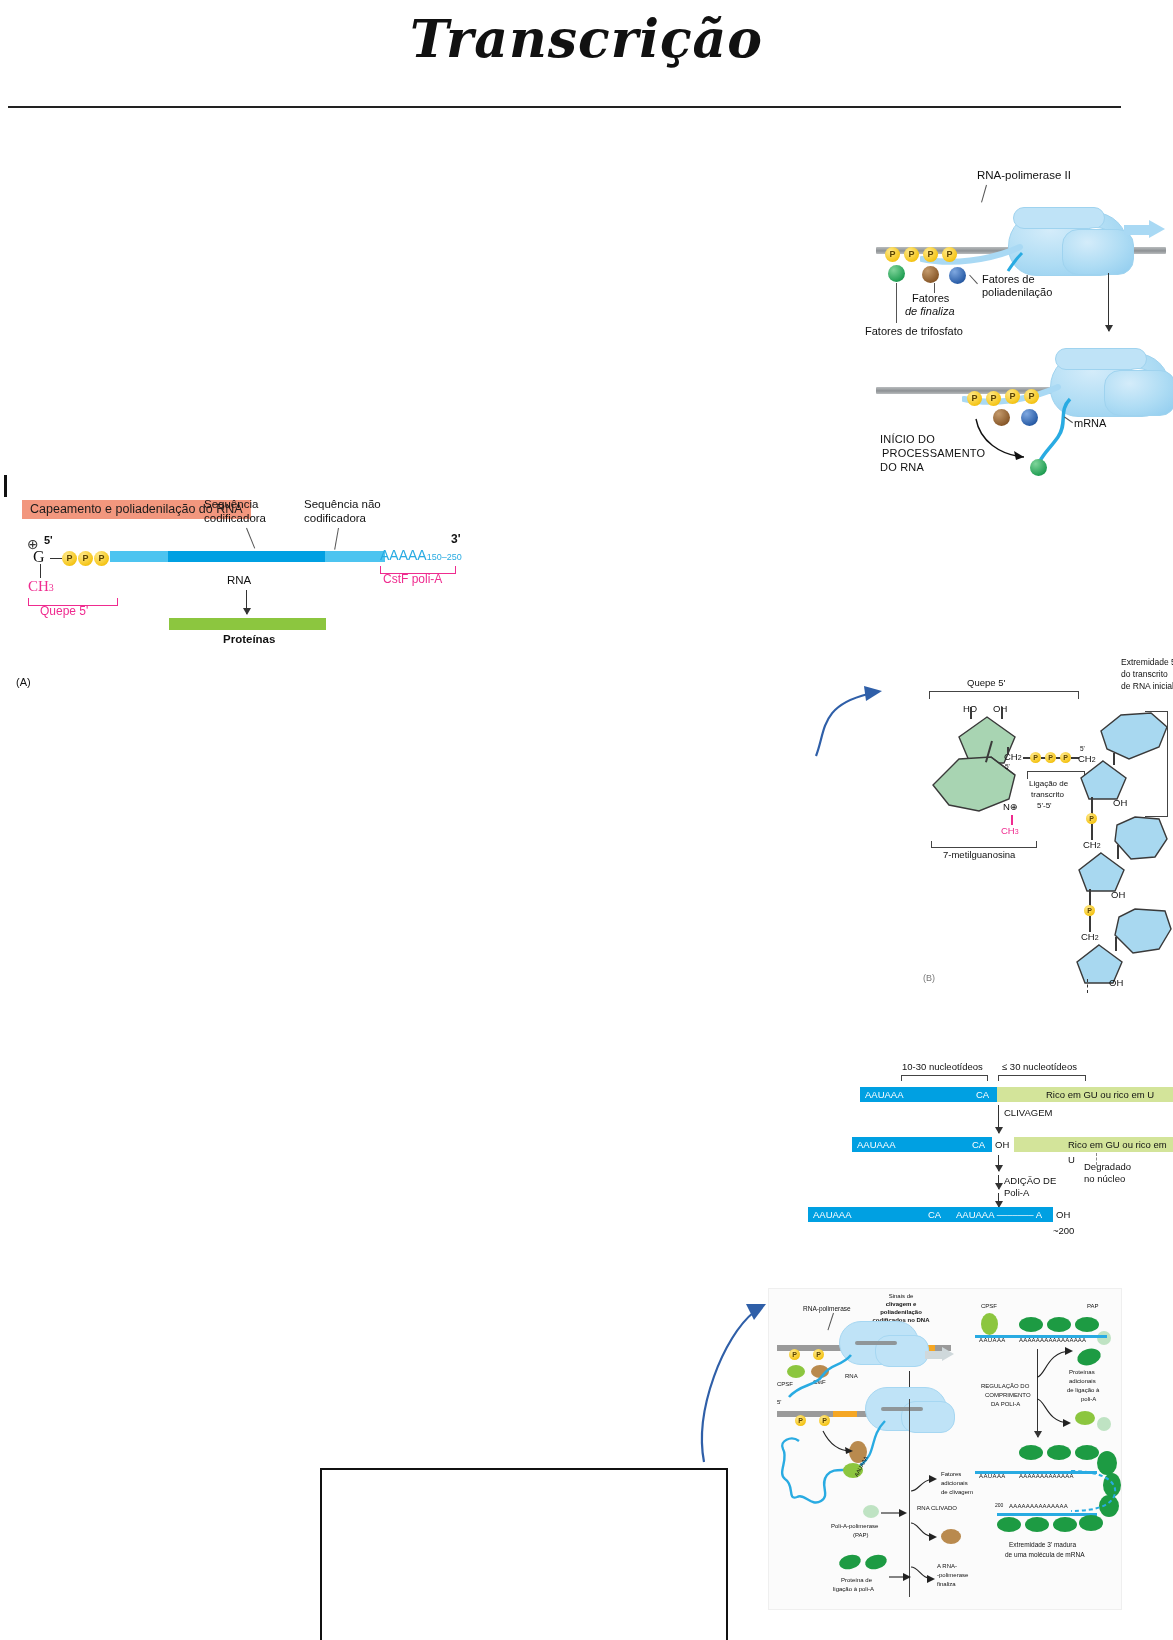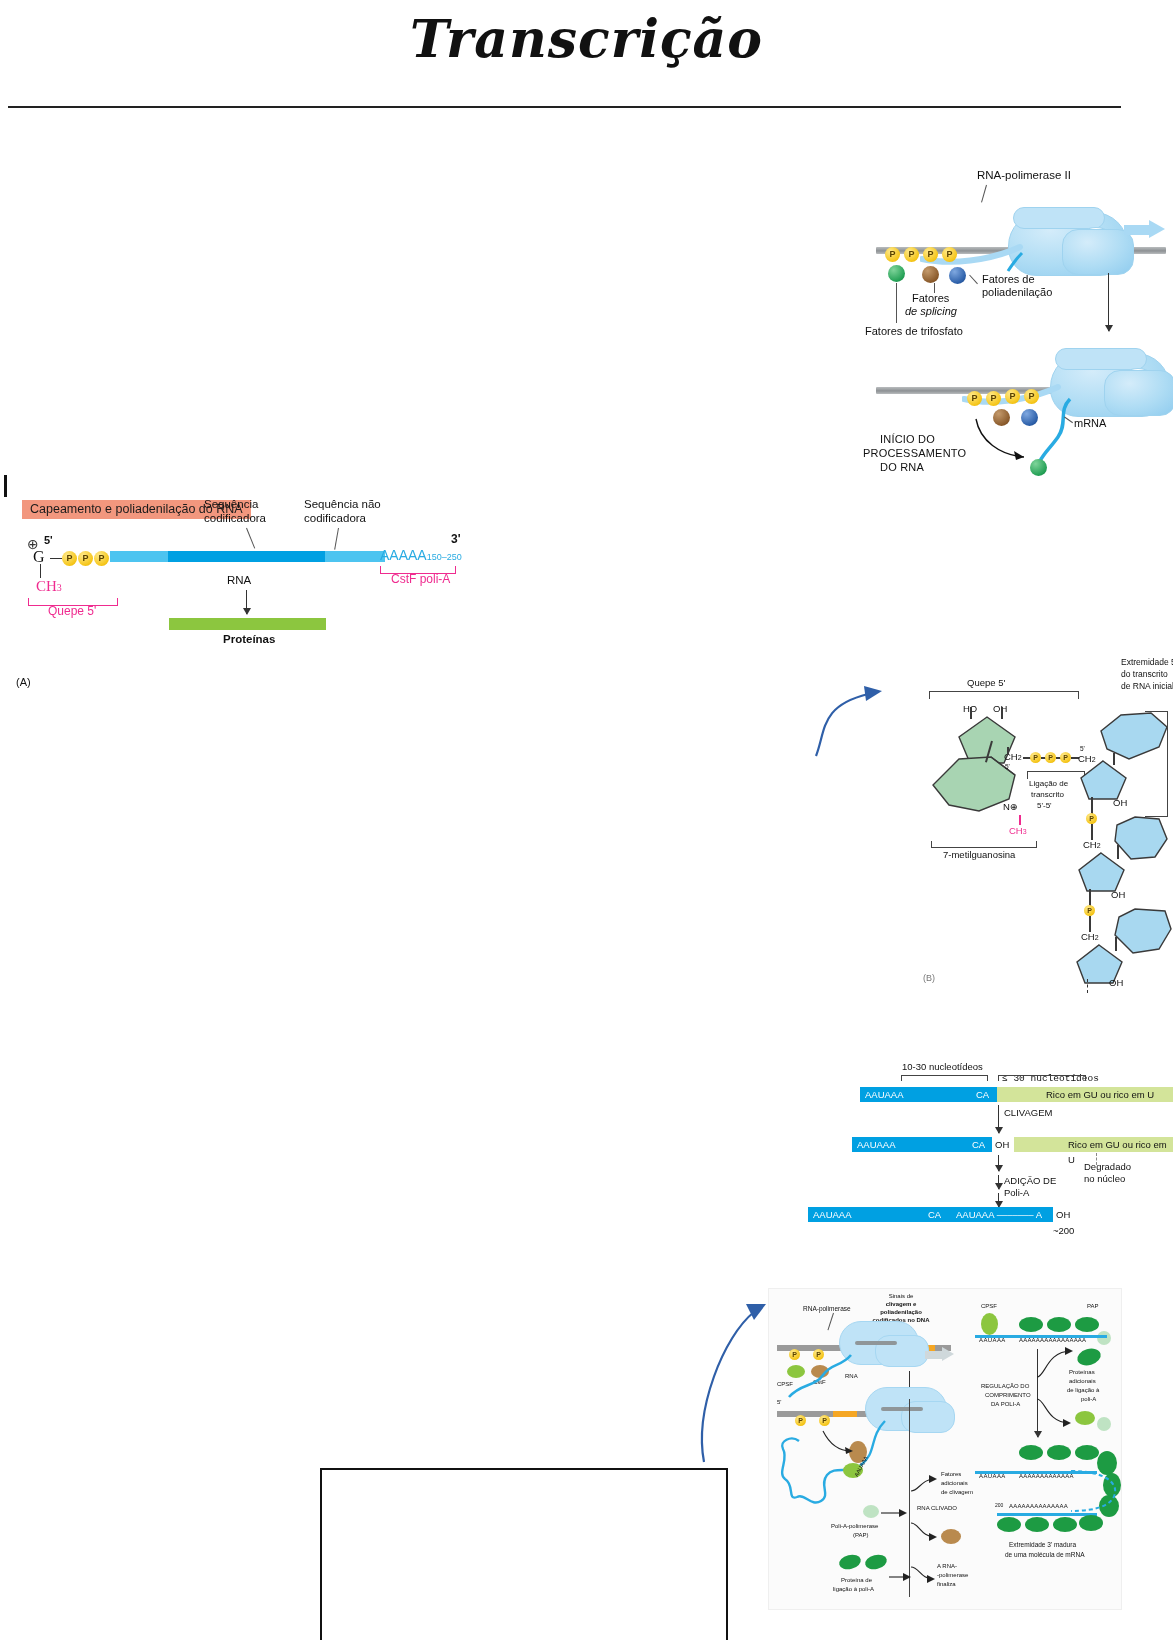--- a/index.html
+++ b/index.html
@@ -45,21 +45,21 @@
   .big-arrow-tail{position:absolute;height:10px;background:#a9d9f4;}
   .rna-curve{position:absolute;}
   
   #fig-capping{position:absolute;left:14px;top:470px;width:460px;height:215px;}
   #tick-left{position:absolute;left:4px;top:475px;width:3px;height:22px;background:#111;}
   #cap-banner{position:absolute;left:8px;top:30px;background:#f2977e;color:#1b1b1b;
      font-size:12.5px;padding:2px 8px 3px 8px;white-space:nowrap;}
   .rna-seg{position:absolute;height:11px;}
   .seg-light{background:#4dc4f0;}
   .seg-dark{background:#00a0e2;}
-  .magenta{color:#ef2b8f;margin-left:8px;}
+  .magenta{color:#ef2b8f;}
   .brk{position:absolute;border:1px solid #ef2b8f;border-top:none;height:7px;}
   .brk-grey{position:absolute;border:1px solid #555;border-bottom:none;height:7px;}
   .prot-bar{position:absolute;height:12px;background:#8cc63f;}
   
   #fig-cap-structure{position:absolute;left:815px;top:645px;width:358px;height:345px;}
   .bond{position:absolute;background:#3a3a3a;}
   .pbead-s{position:absolute;width:11px;height:11px;border-radius:50%;
      background:radial-gradient(circle at 35% 30%,#ffe98a,#f5c518 70%,#d9a400);
      color:#5a4200;font-size:7px;font-weight:bold;text-align:center;line-height:11px;}
   
@@ -122,21 +122,21 @@
   <div class="fbead fb-green" style="left:26px;top:100px;"></div>
   <div class="fbead fb-brown" style="left:60px;top:101px;"></div>
   <div class="fbead fb-blue" style="left:87px;top:102px;"></div>
 
   <div class="leader" style="left:107px;top:110px;height:12px;transform:rotate(-42deg);transform-origin:top;"></div>
   <div class="lbl" style="left:120px;top:108px;">Fatores de</div>
   <div class="lbl" style="left:120px;top:121px;">poliadenilação</div>
 
   <div class="leader" style="left:72px;top:118px;height:10px;"></div>
   <div class="lbl" style="left:50px;top:127px;">Fatores</div>
-  <div class="lbl" style="left:43px;top:140px;font-style:italic;">de splicing</div>
+  <div class="lbl" style="left:43px;top:140px;font-style:italic;">de finaliza</div>
 
   <div class="leader" style="left:34px;top:118px;height:40px;"></div>
   <div class="lbl" style="left:3px;top:160px;">Fatores de trifosfato</div>
 
   <div class="arrow-down" style="left:246px;top:108px;height:58px;"></div>
 
   <div class="dna-strand" style="left:14px;top:222px;width:290px;"></div>
   <div class="pol-body" style="left:188px;top:188px;"></div>
   <div class="pol-lip" style="left:193px;top:183px;width:90px;height:20px;border-radius:18px;"></div>
   <div class="pol-notch" style="left:260px;top:203px;"></div>
@@ -161,21 +161,21 @@
 
   <div class="leader" style="left:202px;top:252px;height:10px;transform:rotate(-55deg);transform-origin:top;"></div>
   <div class="lbl" style="left:212px;top:252px;">mRNA</div>
 
   <svg class="rna-curve" style="left:110px;top:252px;" width="64" height="48">
     <path d="M4,2 C8,24 28,38 52,40" stroke="#111" stroke-width="1.4" fill="none"></path>
     <polygon points="52,40 42,34 44,43" fill="#111"></polygon>
   </svg>
 
   <div class="lbl" style="left:18px;top:268px;letter-spacing:.2px;">INÍCIO DO</div>
-  <div class="lbl" style="left:1px;top:282px;letter-spacing:.2px;">PROCESSAMENTO</div>
+  <div class="lbl" style="left:20px;top:282px;letter-spacing:.2px;">PROCESSAMENTO</div>
   <div class="lbl" style="left:18px;top:296px;letter-spacing:.2px;">DO RNA</div>
 </div>
 
 <div id="tick-left"></div>
 <div id="fig-capping">
 
   <div id="cap-banner">Capeamento e poliadenilação do RNA</div>
 
   <div class="lbl" style="left:13px;top:66px;font-size:14px;color:#333;">⊕</div>
   <div class="lbl" style="left:30px;top:64px;font-size:11px;font-weight:bold;">5'</div>
@@ -309,21 +309,21 @@
   <div class="lbl tiny" style="left:306px;top:24px;font-size:8.5px;">do transcrito</div>
   <div class="lbl tiny" style="left:306px;top:36px;font-size:8.5px;">de RNA inicial</div>
 
   <div class="lbl" style="left:108px;top:328px;font-size:9px;color:#777;">(B)</div>
 </div>
 
 <div id="fig-cleavage">
 
   <div class="lbl sm" style="left:96px;top:16px;">10-30 nucleotídeos</div>
   <div class="measure" style="left:95px;top:30px;width:85px;"></div>
-  <div class="lbl sm" style="left:196px;top:28px;font-family:Liberation Mono, monospace;">≤ 30 nucleotídeos</div>
+  <div class="lbl sm" style="left:196px;top:16px;">≤ 30 nucleotídeos</div>
   <div class="measure" style="left:192px;top:30px;width:86px;"></div>
 
   <div class="cbar-blue" style="left:54px;top:42px;width:137px;"></div>
   <div class="cbar-green" style="left:191px;top:42px;width:176px;"></div>
   <div class="cbar-txt" style="left:59px;top:42px;">AAUAAA</div>
   <div class="cbar-txt" style="left:170px;top:42px;">CA</div>
   <div class="cbar-txt-dark" style="left:240px;top:42px;">Rico em GU ou rico em U</div>
 
   <div class="arrow-down" style="left:192px;top:60px;height:28px;"></div>
   <div class="lbl sm" style="left:198px;top:62px;">CLIVAGEM</div>

